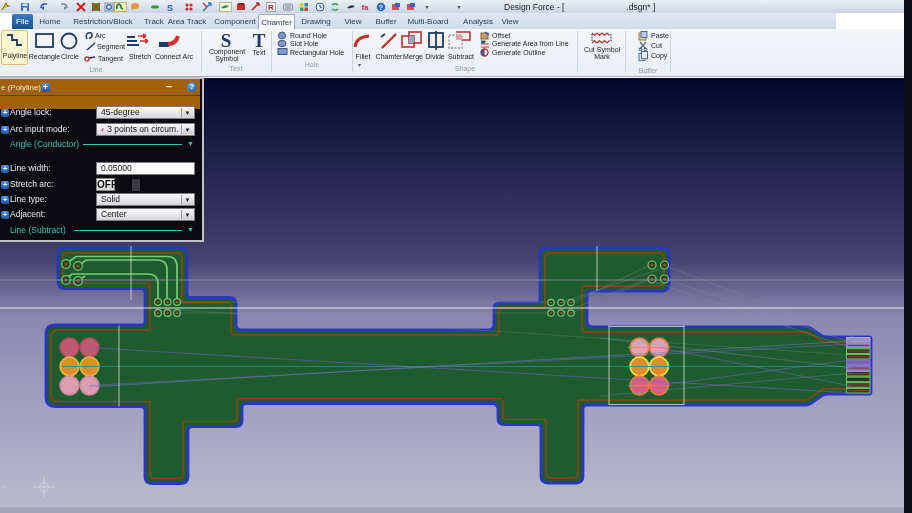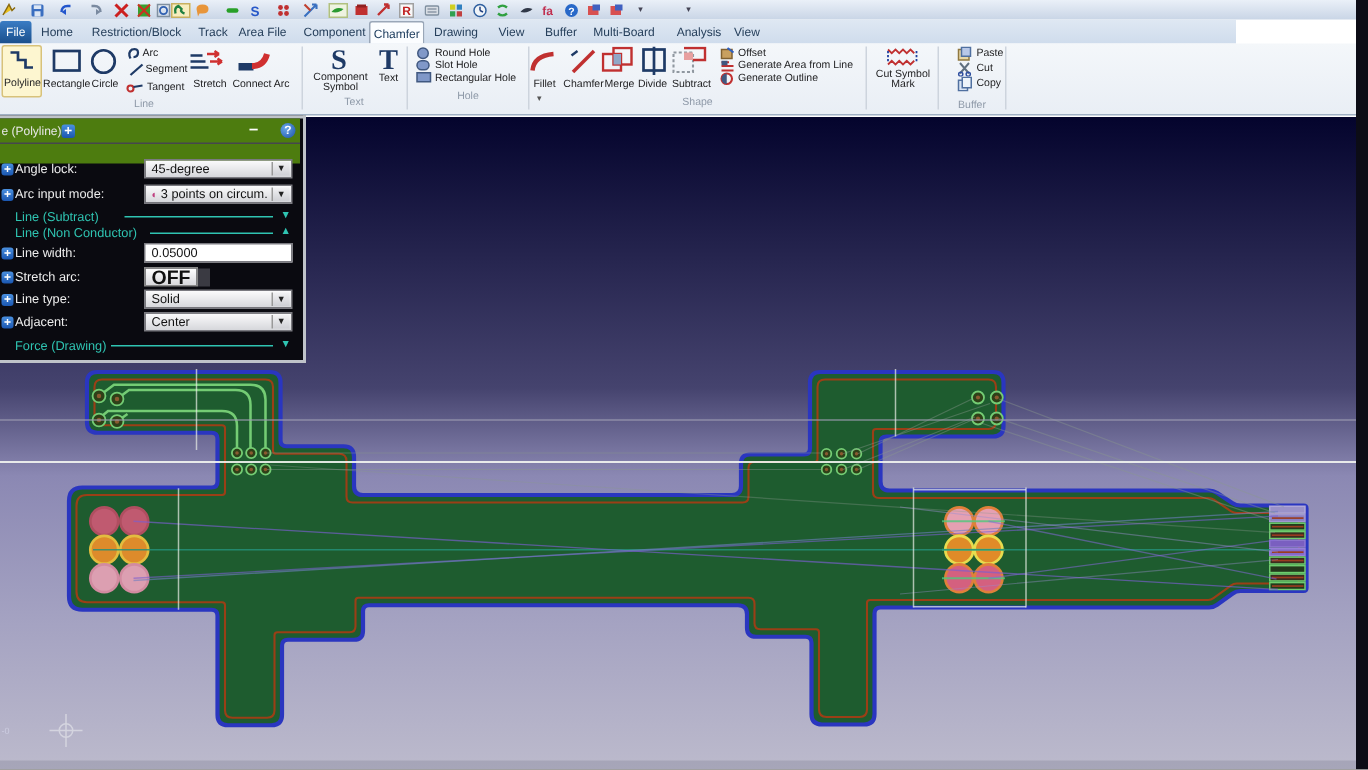--- a/index.html
+++ b/index.html
@@ -1,18 +1,18 @@
 <!DOCTYPE html>
 <html><head><meta charset="utf-8"><style>
 *{margin:0;padding:0;box-sizing:border-box}
 body{width:912px;height:513px;overflow:hidden;font-family:"Liberation Sans",sans-serif;background:#000}
 #root{position:relative;width:912px;height:513px;overflow:hidden;background:#fff}
 .abs{position:absolute}
 #titlebar{left:0;top:0;width:912px;height:13px;background:linear-gradient(#eaf0f8,#c9d5e6)}
-#tabrow{left:0;top:13px;width:824px;height:16px;background:linear-gradient(#dfe8f3,#cfdcec)}
+#tabrow{left:12px;top:13px;width:824px;height:16px;background:linear-gradient(#dfe8f3,#cfdcec)}
 #ribbon{left:0;top:29px;width:912px;height:48px;background:linear-gradient(#f4f7fa,#e9eef5);border-bottom:1px solid #9fb0c4}
 .tab{position:absolute;top:1px;height:15px;font-size:8px;color:#27405c;text-align:center;line-height:15px;white-space:nowrap}
 .gl{position:absolute;font-size:7px;color:#8e99a8;white-space:nowrap}
 .sep{position:absolute;top:2px;height:42px;width:1px;background:#cdd4dd}
 .bt{position:absolute;font-size:7px;color:#1d1d1f;text-align:center;white-space:nowrap}
 .qi{position:absolute;top:2px;width:10px;height:10px;font-size:8px;line-height:10px;text-align:center}
 #panel{left:0;top:77px;width:204px;height:165px;background:#0a0a10;border-top:2px solid #bfc3c9;border-right:2px solid #bfc3c9;border-bottom:2px solid #bfc3c9}
 .prow{position:absolute;left:0;width:200px;height:14px}
 .plbl{position:absolute;left:10px;top:1px;font-size:8.5px;color:#eeeeee;white-space:nowrap}
 .pplus{position:absolute;left:1px;top:3px;width:8px;height:8px;background:linear-gradient(#4a90e0,#1a56b0);border-radius:2px;color:#fff;font-size:8px;line-height:8px;text-align:center;font-weight:bold}
@@ -244,27 +244,28 @@
       <svg class="qi" style="left:391px" width="10" height="10" viewBox="0 0 10 10">
         <rect x="1" y="2" width="7" height="6" fill="#d85050"></rect>
         <rect x="4" y="1" width="5" height="4" fill="#4060c0"></rect>
       </svg>
       <svg class="qi" style="left:406px" width="10" height="10" viewBox="0 0 10 10">
         <rect x="1" y="2" width="7" height="6" fill="#d85050"></rect>
         <rect x="4" y="1" width="5" height="4" fill="#4060c0"></rect>
       </svg>
       <div class="qi" style="left:422px;color:#445;font-size:6px">▾</div>
       <div class="qi" style="left:454px;color:#445;font-size:6px">▾</div>
+      <div class="abs" style="left:504px;top:2px;width:250px;font-size:8.5px;color:#222">Design Force - [<span style="margin-left:62px">.dsgn* ]</span></div>
     </div>
     <div id="tabrow" class="abs">
       <div class="tab" style="left:0px;width:21px;background:linear-gradient(#3a7cc4,#1a4f8c);color:#fff;border-radius:2px 2px 0 0">File</div>
       <div class="tab" style="left:-7px;width:90px">Home</div>
       <div class="tab" style="left:46px;width:90px">Restriction/Block</div>
       <div class="tab" style="left:97px;width:90px">Track</div>
-      <div class="tab" style="left:130px;width:90px">Area File</div>
+      <div class="tab" style="left:130px;width:90px">Area Track</div>
       <div class="tab" style="left:178px;width:90px">Component</div>
       <div class="tab" style="left:259px;width:90px">Drawing</div>
       <div class="tab" style="left:296px;width:90px">View</div>
       <div class="tab" style="left:329px;width:90px">Buffer</div>
       <div class="tab" style="left:371px;width:90px">Multi-Board</div>
       <div class="tab" style="left:421px;width:90px">Analysis</div>
       <div class="tab" style="left:453px;width:90px">View</div>
       <div class="tab" style="left:246px;width:37px;background:#fbfdff;border:1px solid #9aa7b8;border-bottom:none;border-radius:2px 2px 0 0;color:#1a3a5c">Chamfer</div>
     </div>
     <div id="ribbon" class="abs">
@@ -390,67 +391,62 @@
         <circle cx="7.5" cy="8.5" r="1.4" fill="none" stroke="#3050a0"></circle>
       </svg>
       <div class="bt" style="left:651px;top:13px">Cut</div>
       <svg class="abs" style="left:638px;top:22px" width="11" height="10" viewBox="0 0 11 10">
         <rect x="1" y="2.5" width="6" height="7" fill="#d8e4f4" stroke="#5070a0"></rect>
         <rect x="3.5" y="0.5" width="6" height="7" fill="#eef4fa" stroke="#5070a0"></rect>
       </svg>
       <div class="bt" style="left:651px;top:23px">Copy</div>
     </div>
     <div id="panel" class="abs">
-      <div class="abs" style="left:0;top:0;width:200px;height:30px;background:#4d7c0f">
+      <div class="abs" style="left:0;top:0;width:200px;height:30px;background:#a16207">
         <div class="abs" style="left:1px;top:4px;font-size:8px;color:#e8e8e8">e (Polyline)</div>
         <div class="abs" style="left:41px;top:4px;width:9px;height:9px;background:linear-gradient(#4a90e0,#1a56b0);border-radius:2px;color:#fff;font-size:9px;line-height:9px;text-align:center;font-weight:bold">+</div>
         <div class="abs" style="left:166px;top:1px;font-size:11px;color:#fff;font-weight:bold">–</div>
         <div class="abs" style="left:187px;top:3px;width:10px;height:10px;border-radius:5px;background:radial-gradient(circle at 35% 35%,#6aa8e8,#1a50a8);color:#fff;font-size:8px;line-height:10px;text-align:center;font-weight:bold">?</div>
         <div class="abs" style="left:0;top:16px;width:200px;height:1px;background:#46464e"></div>
       </div>
       <div class="prow" style="top:27px">
         <div class="pplus">+</div>
         <div class="plbl">Angle lock:</div>
         <div class="pdd">45-degree<div class="ar">▼</div></div>
       </div>
       <div class="prow" style="top:44px">
         <div class="pplus">+</div>
         <div class="plbl">Arc input mode:</div>
         <div class="pdd"><span style="color:#c04080;font-size:7px">◐ </span>3 points on circum.<div class="ar">▼</div></div>
       </div>
       <div class="prow" style="top:58px">
-        <div class="teal" style="left:10px;top:2px">Line (Subtract)</div>
+        <div class="teal" style="left:10px;top:2px">Angle (Conductor)</div>
         <div class="tline" style="left:83px;right:18px;top:7px"></div>
         <div class="tar" style="top:3px">▼</div>
       </div>
-      <div class="prow" style="top:69px">
-        <div class="teal" style="left:10px;top:2px">Line (Non Conductor)</div>
-        <div class="tline" style="left:100px;right:18px;top:7px"></div>
-        <div class="tar" style="top:3px">▲</div>
-      </div>
       <div class="prow" style="top:83px">
         <div class="pplus">+</div>
         <div class="plbl">Line width:</div>
         <div class="pdd" style="background:#fff">0.05000</div>
       </div>
       <div class="prow" style="top:99px">
         <div class="pplus">+</div>
         <div class="plbl">Stretch arc:</div>
-        <div class="abs" style="left:96px;top:0;width:36px;height:13px;background:linear-gradient(#fff,#d8d8dc);border:1px solid #888;font-size:13px;font-weight:bold;text-align:center;line-height:12px;color:#111">OFF</div>
+        <div class="abs" style="left:96px;top:0;width:19px;height:13px;background:linear-gradient(#fff,#d8d8dc);border:1px solid #888;font-size:10px;font-weight:bold;text-align:center;line-height:12px;color:#111">OFF</div>
         <div class="abs" style="left:132px;top:1px;width:8px;height:12px;background:#3a3a42"></div>
       </div>
       <div class="prow" style="top:114px">
         <div class="pplus">+</div>
         <div class="plbl">Line type:</div>
         <div class="pdd">Solid<div class="ar">▼</div></div>
       </div>
       <div class="prow" style="top:128.5px">
         <div class="pplus">+</div>
         <div class="plbl">Adjacent:</div>
         <div class="pdd">Center<div class="ar">▼</div></div>
       </div>
       <div class="prow" style="top:143.5px">
-        <div class="teal" style="left:10px;top:2px">Force (Drawing)</div>
+        <div class="teal" style="left:10px;top:2px">Line (Subtract)</div>
         <div class="tline" style="left:74px;right:18px;top:7px"></div>
         <div class="tar" style="top:3px">▼</div>
       </div>
     </div>
     <div class="abs" style="left:904px;top:0;width:8px;height:513px;background:#0c0c16"></div>
   </div>
 </body></html>

